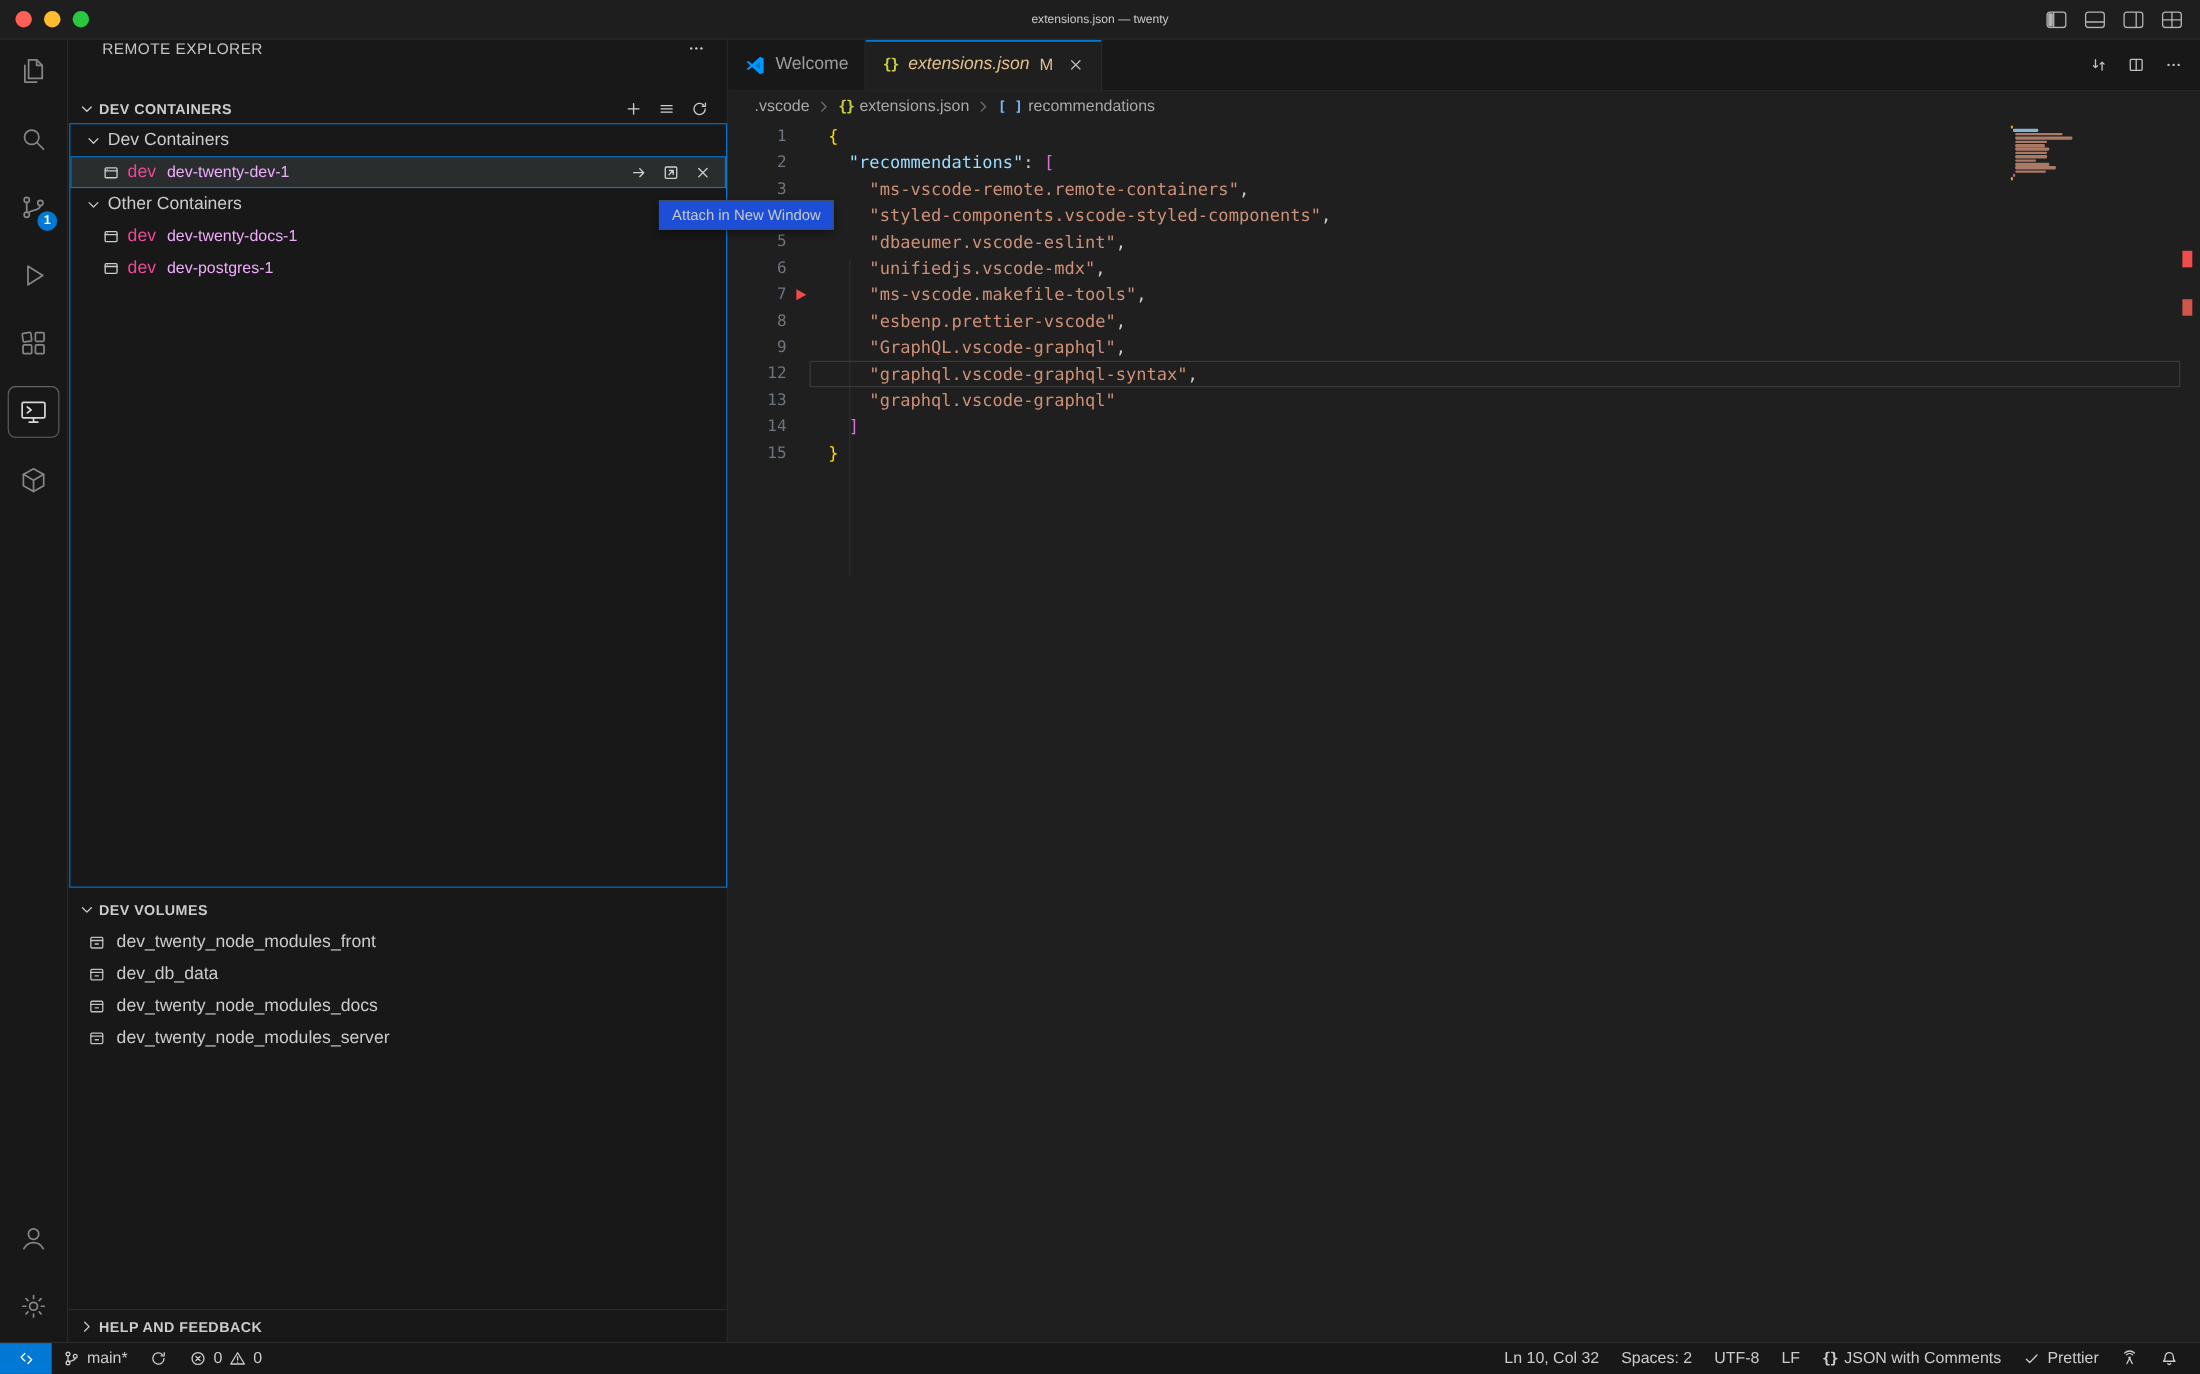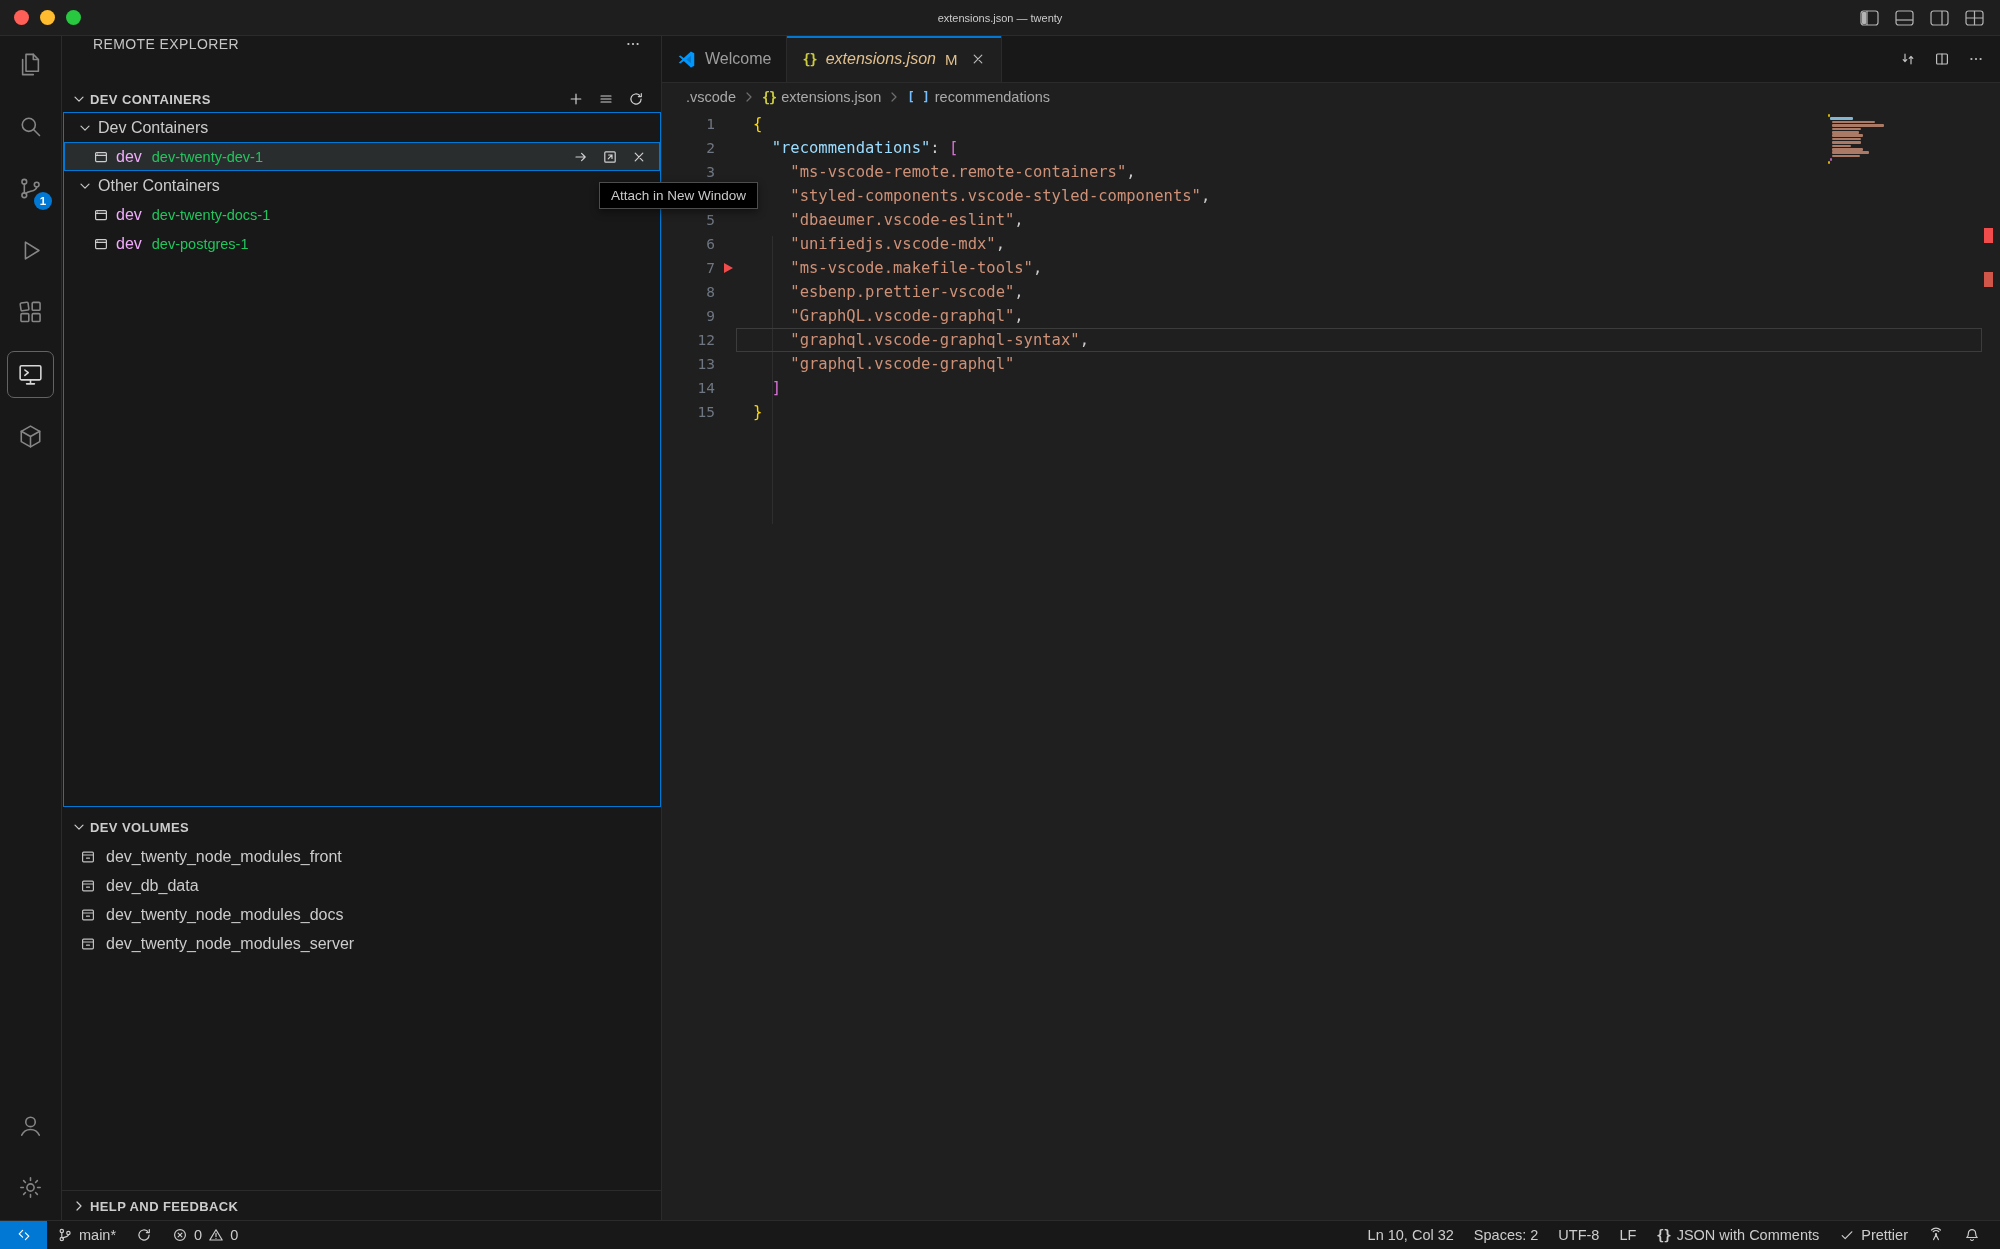--- a/index.html
+++ b/index.html
@@ -32,26 +32,26 @@
   #sb-more{margin-left:auto;color:#cfcfcf;cursor:pointer}
   .section-header{position:absolute;left:0;right:0;height:28px;display:flex;align-items:center;gap:3px;padding-left:9px;font-size:13px;font-weight:700;letter-spacing:.4px;color:#cccccc;cursor:pointer}
   #dev-containers-header{top:49px}
   .sec-actions{margin-left:auto;display:flex;gap:14px;padding-right:17px;color:#cfcfcf}
   .sec-actions .icon{cursor:pointer}
   #tree-body{position:absolute;left:1px;top:76px;width:598px;height:695px;border:1px solid var(--focus-border)}
   .tree-row{height:29px;display:flex;align-items:center;color:#cccccc;cursor:pointer;position:relative}
   .tree-row .twisty{width:16px;margin-left:13px;color:#c5c5c5;flex:none}
   .group-label{margin-left:5px}
   .container-row{padding-left:29px}
-  .row-name{margin-left:7px;color:#f0abfc}
-  .row-desc{margin-left:10px;color:#22c55e;font-size:14.5px}
+  .row-name{margin-left:7px;color:#ec4899}
+  .row-desc{margin-left:10px;color:#f0abfc;font-size:14.5px}
   .tree-row.selected{background:#2a2d2e;outline:1px solid var(--focus-border);outline-offset:-1px}
   .row-actions{margin-left:auto;display:flex;gap:13px;padding-right:13px;color:#d0d0d0}
   .row-actions .icon{cursor:pointer}
-  #tooltip{position:absolute;left:537px;top:146px;height:27px;background:#000000;border:1px solid #4d4d4d;color:#c9c9c9;font-size:13.5px;display:inline-flex;align-items:center;padding:0 11px;z-index:20;box-shadow:0 3px 8px rgba(0,0,0,.45);white-space:nowrap}
+  #tooltip{position:absolute;left:537px;top:146px;height:27px;background:#1d4ed8;border:1px solid #4d4d4d;color:#c9c9c9;font-size:13.5px;display:inline-flex;align-items:center;padding:0 11px;z-index:20;box-shadow:0 3px 8px rgba(0,0,0,.45);white-space:nowrap}
   #dev-volumes-header{top:777px}
   #volume-list{position:absolute;top:806px;left:0;right:0}
   .volume-row{height:29px;display:flex;align-items:center;padding-left:18px;gap:10px;color:#cccccc;cursor:pointer}
   .volume-row .icon{color:#c0c0c0}
   #help-row{top:1154px;height:31px;border-top:1px solid #2b2b2b}
 
   
   #editorarea{position:absolute;left:662px;top:36px;width:1338px;height:1184px;background:#1f1f1f}
   #tabbar{position:absolute;top:0;left:0;right:0;height:47px;background:#181818;border-bottom:1px solid #2b2b2b;display:flex;align-items:stretch}
   #tabs{display:flex}

